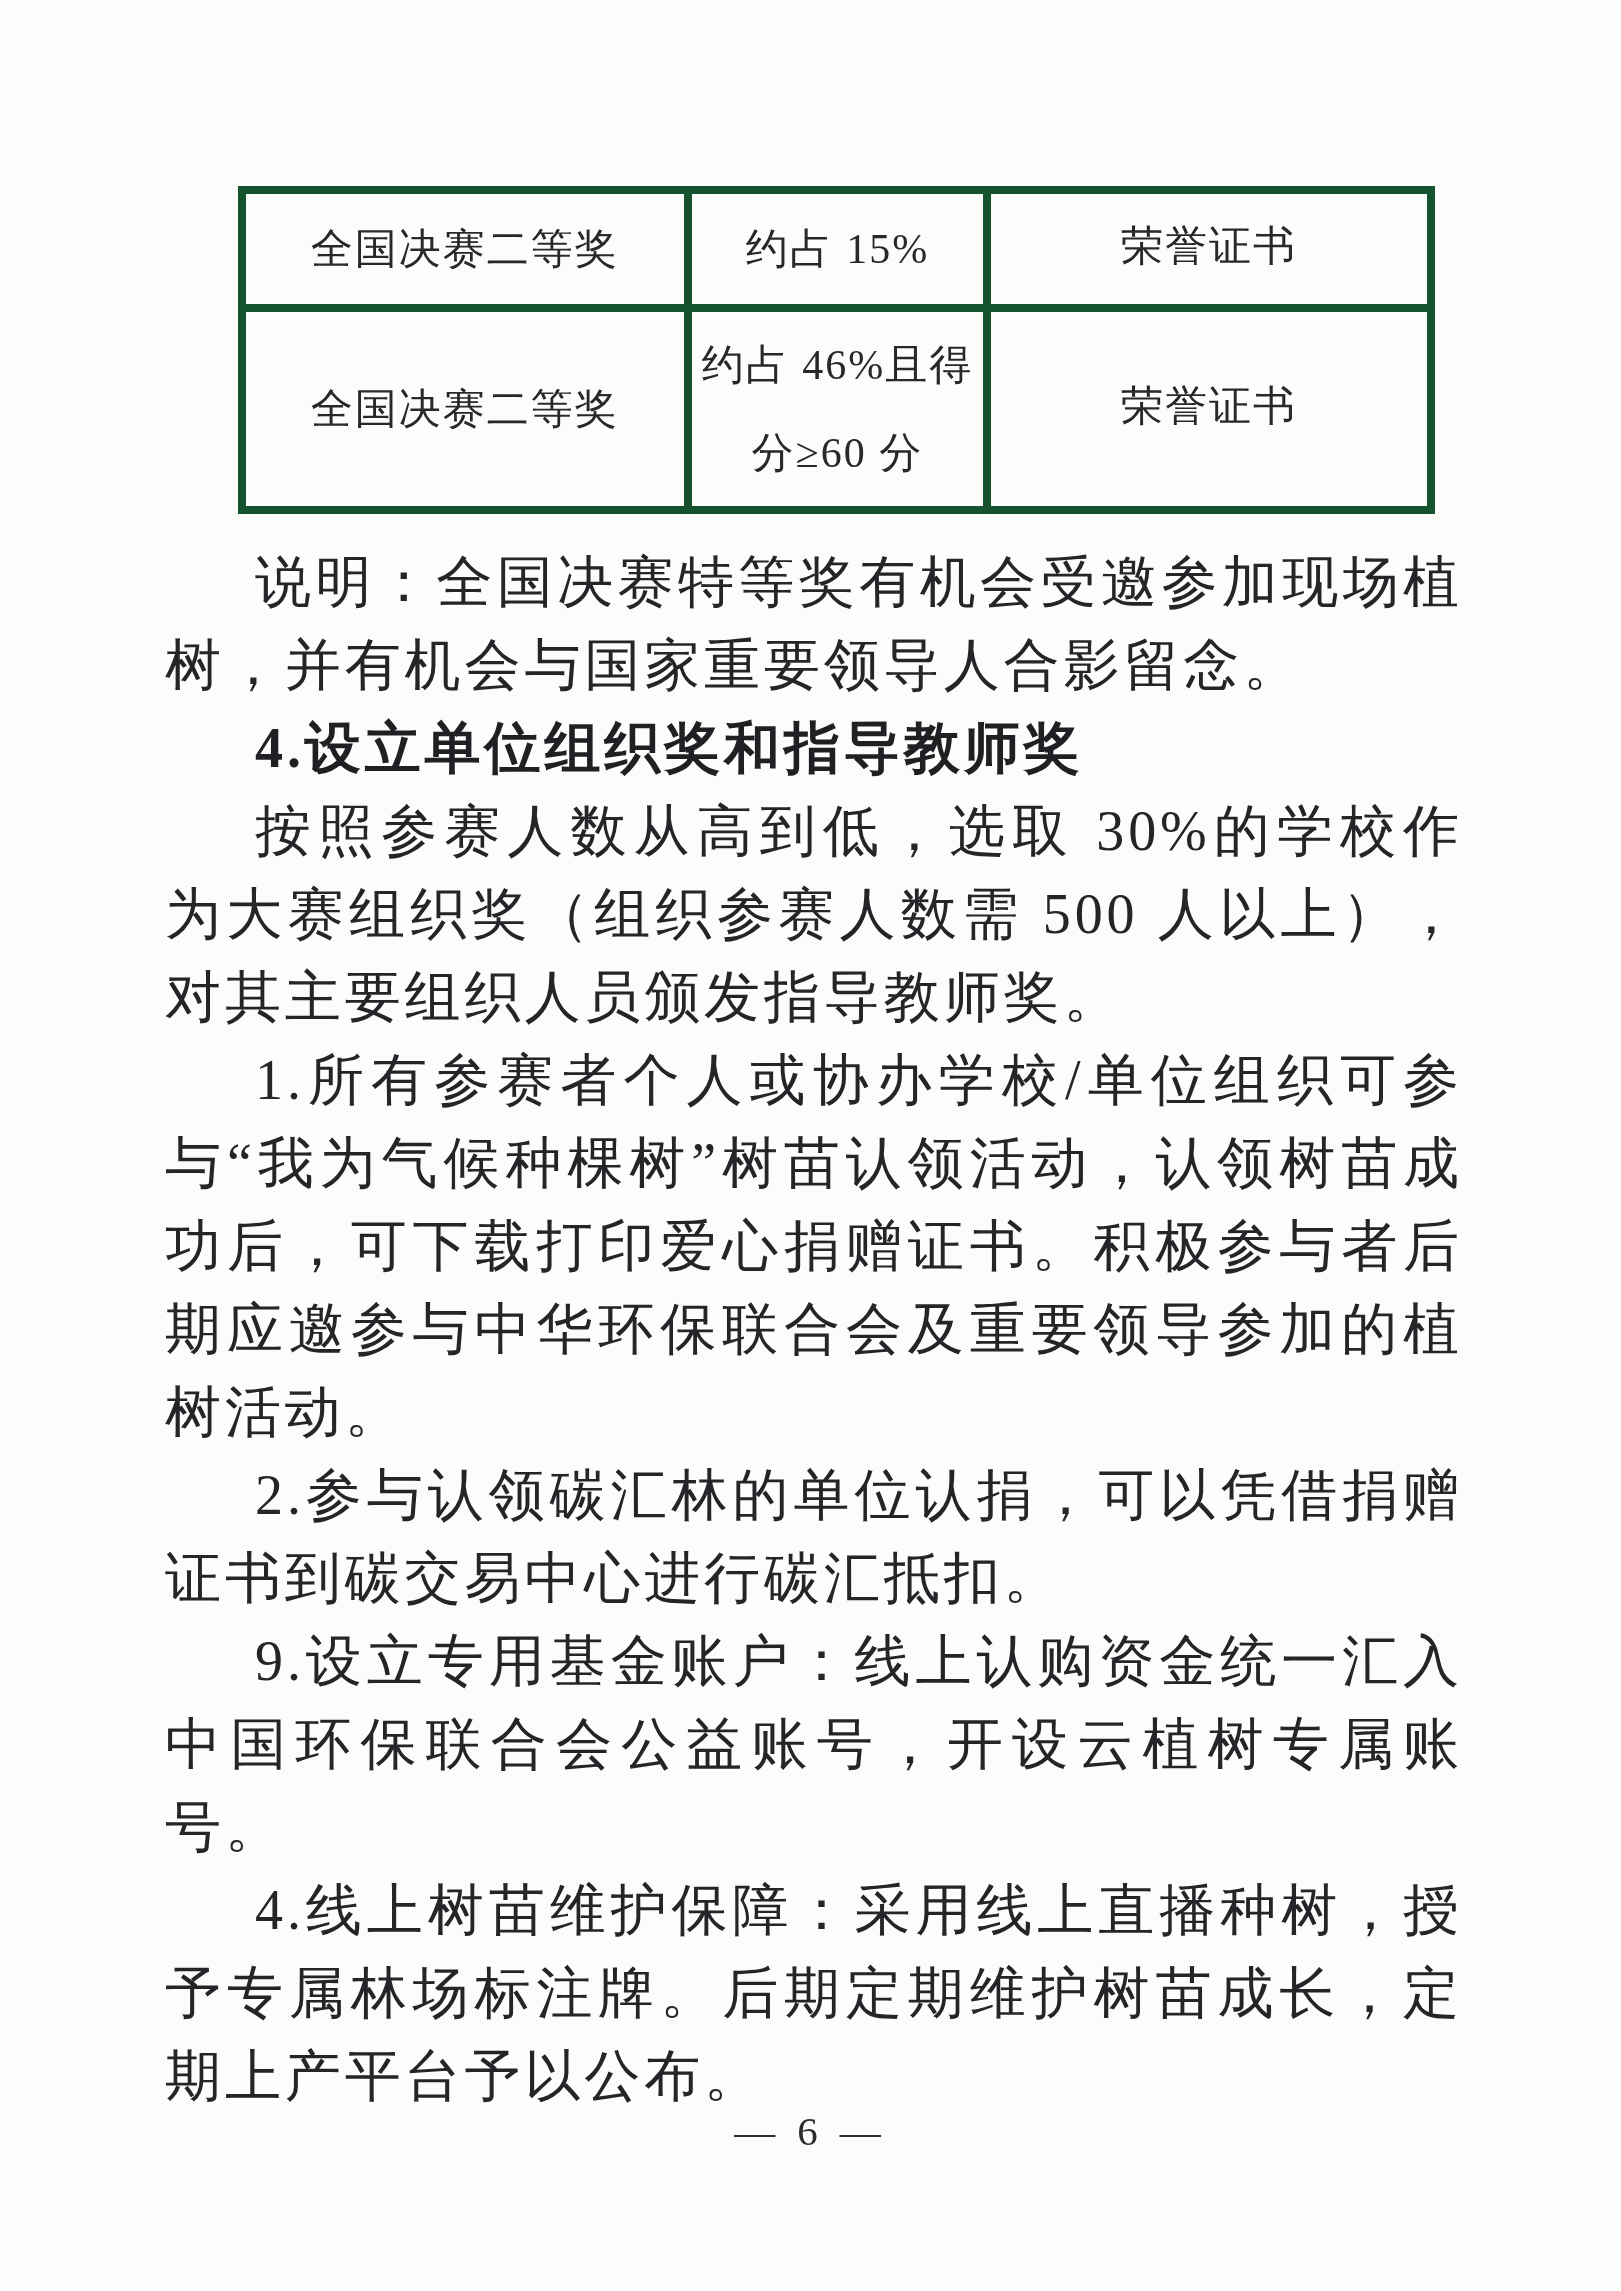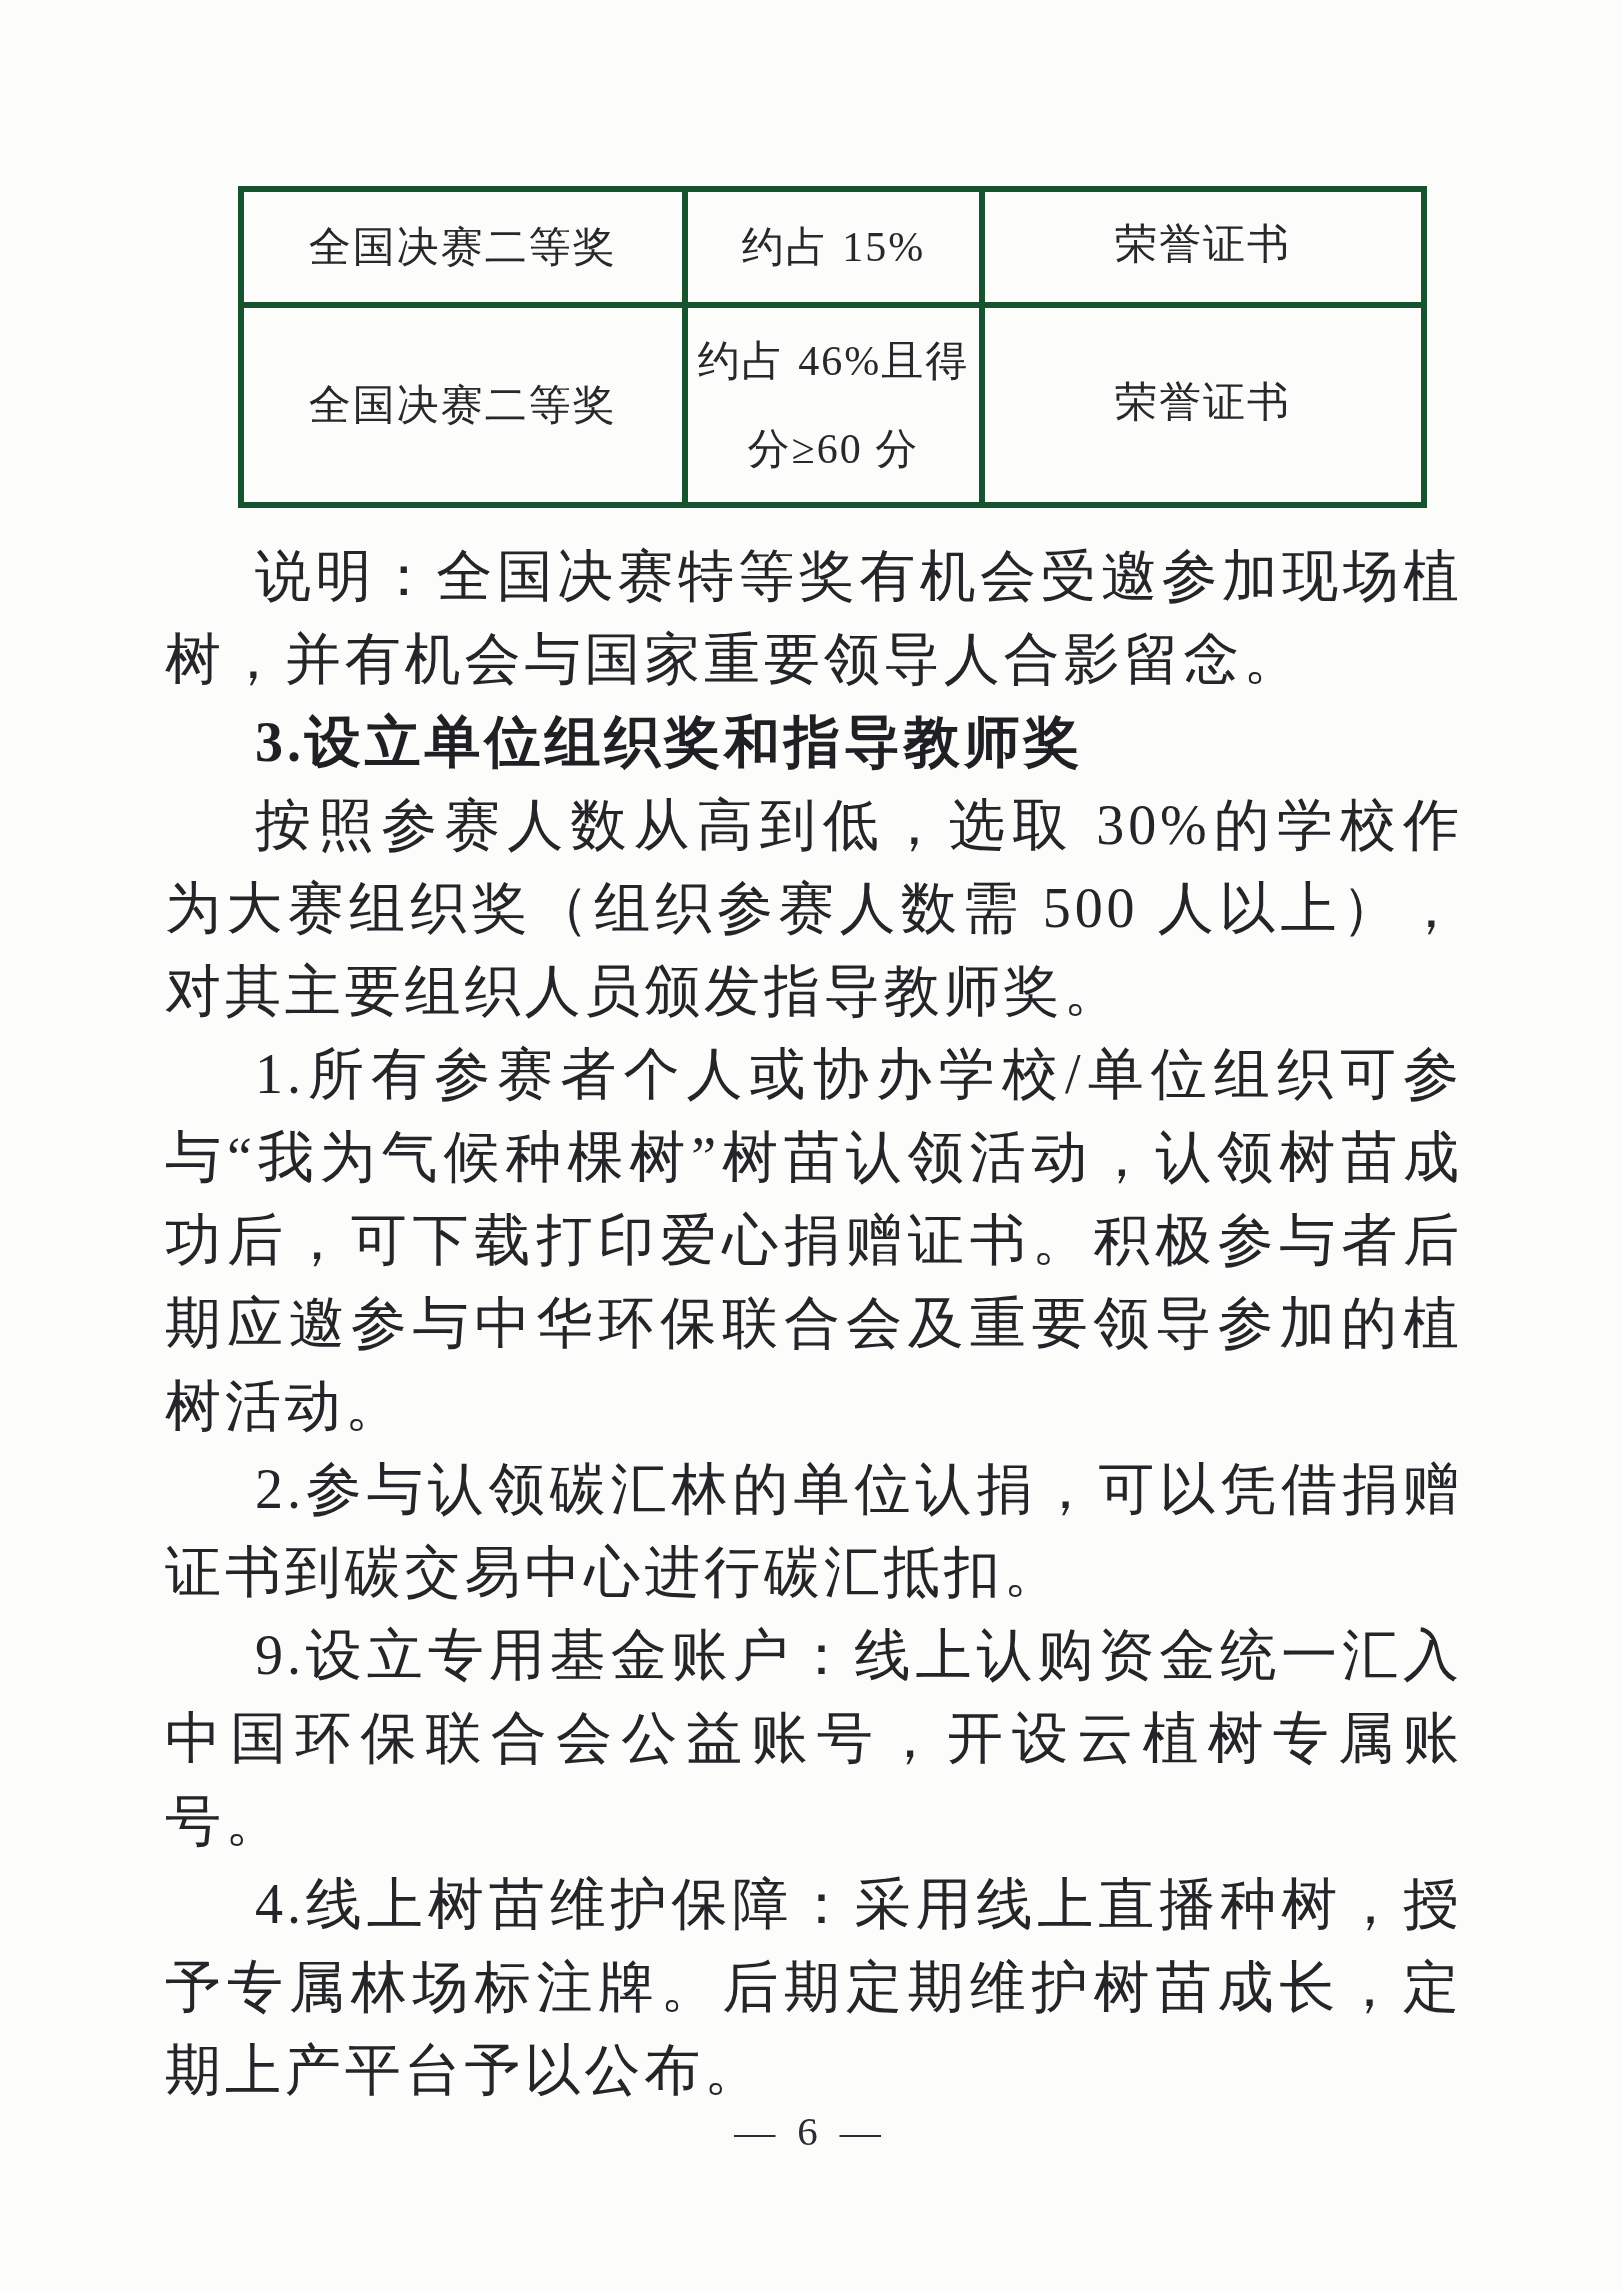--- a/index.html
+++ b/index.html
@@ -18,21 +18,21 @@
     overflow: hidden;
   }
   
   .award-table {
     border-collapse: collapse;
     table-layout: fixed;
     margin: 186px 0 0 238px;
     width: 1106px;
   }
   .award-table td {
-    border: 6px solid #14532d;
+    border: 8px solid #14532d;
     text-align: center;
     vertical-align: middle;
     font-size: 42px;
     line-height: 88px;
     letter-spacing: 2px;
     padding: 3.9px 9.8px;
     color: #28282c;
   }
   .award-table .row-1 td { height: 102px; }
   .award-table .row-2 td { height: 186px; }
@@ -85,21 +85,21 @@
       <tr class="row-2">
         <td class="col-award">全国决赛二等奖</td>
         <td class="col-quota">约占 46%且得分≥60 分</td>
         <td class="col-prize">荣誉证书</td>
       </tr>
     </tbody>
   </table>
 
   <div class="doc-body">
     <p>说明：全国决赛特等奖有机会受邀参加现场植树，并有机会与国家重要领导人合影留念。</p>
-    <p class="heading">3.设立单位组织奖和指导教师奖</p>
+    <p class="heading">4.设立单位组织奖和指导教师奖</p>
     <p>按照参赛人数从高到低，选取 30%的学校作为大赛组织奖（组织参赛人数需 500 人以上），对其主要组织人员颁发指导教师奖。</p>
     <p>1.所有参赛者个人或协办学校/单位组织可参与“我为气候种棵树”树苗认领活动，认领树苗成功后，可下载打印爱心捐赠证书。积极参与者后期应邀参与中华环保联合会及重要领导参加的植树活动。</p>
     <p>2.参与认领碳汇林的单位认捐，可以凭借捐赠证书到碳交易中心进行碳汇抵扣。</p>
     <p>9.设立专用基金账户：线上认购资金统一汇入中国环保联合会公益账号，开设云植树专属账号。</p>
     <p>4.线上树苗维护保障：采用线上直播种树，授予专属林场标注牌。后期定期维护树苗成长，定期上产平台予以公布。</p>
   </div>
 
   <div class="page-number">— 6 —</div>
 
 </div>

